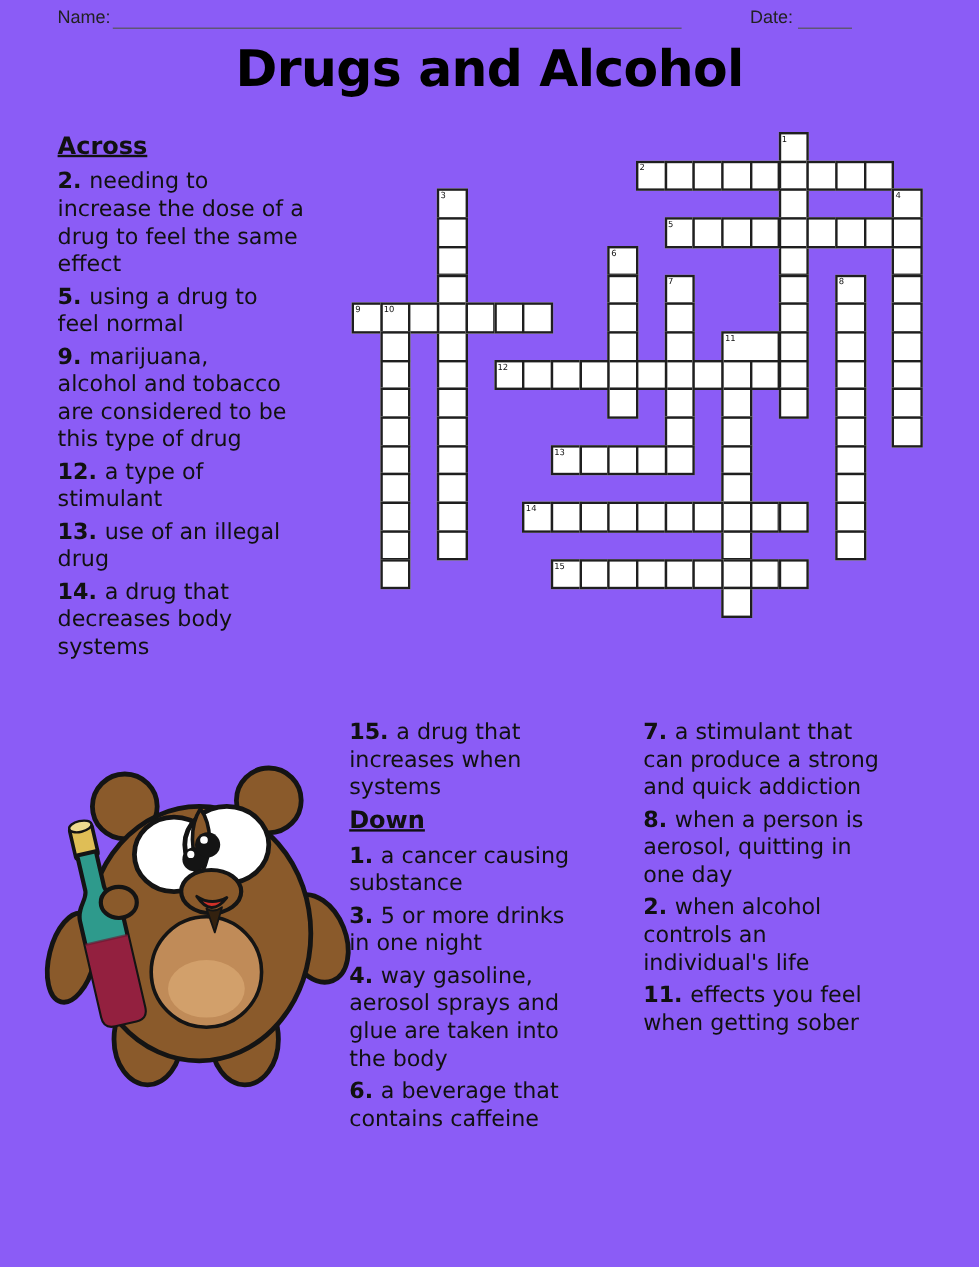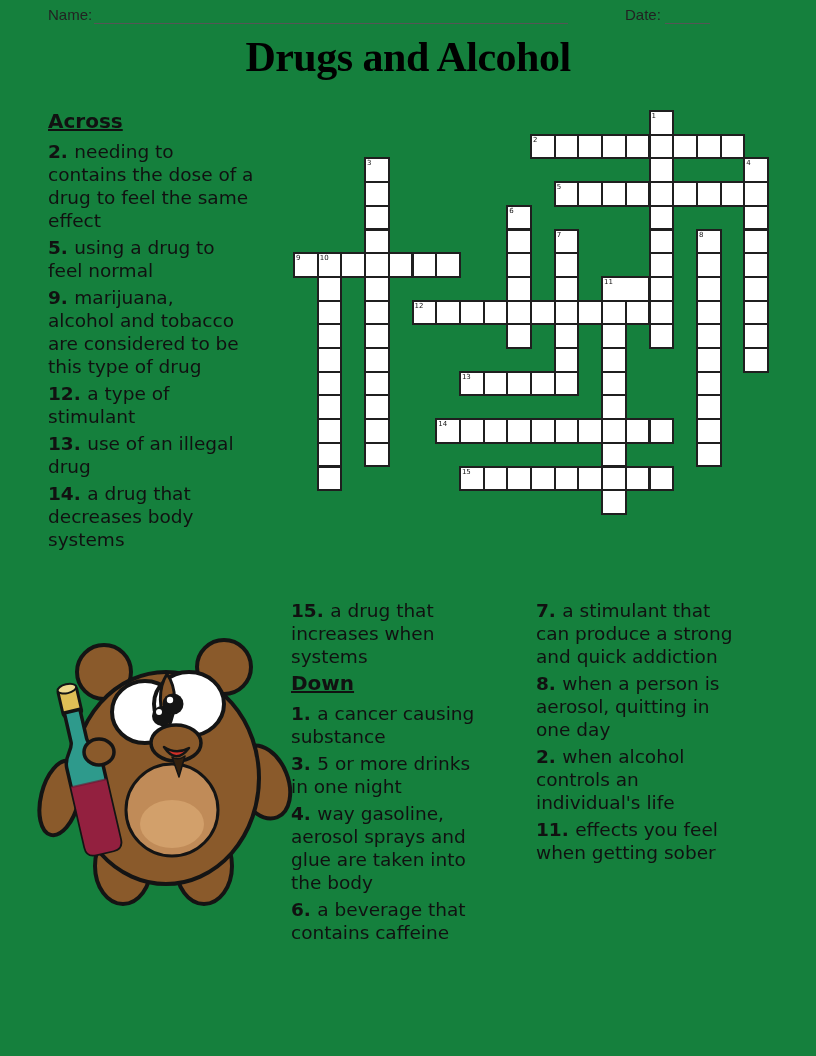--- a/index.html
+++ b/index.html
@@ -1,27 +1,27 @@
 <!DOCTYPE html>
 <html style="--fur: #8a5a2b; --belly: #c08b58; --bellyLight: #d2a06b; --outline: #141414; --eye: #ffffff; --pupil: #141414; --tongue: #d03028; --goatee: #33210f; --glass: #2e9a8c; --liquid: #93203f; --cork: #dfbe56; --corkTop: #eeda8f; --line: #1f1f1f; --cellbg: #ffffff;"><head>
 <meta charset="utf-8">
 <style>
   html,body{margin:0;padding:0;background:#fff;}
-  .page{position:relative;width:816px;height:1056px;background:#15803d;overflow:hidden;
+  .page{position:relative;width:816px;height:1056px;background:#8b5cf6;overflow:hidden;
         font-family:"DejaVu Sans",sans-serif;color:#111;}
   
   .hdr-label{position:absolute;font-family:"Liberation Sans",sans-serif;font-size:15px;color:#222;}
   .fill-line{position:absolute;border-bottom:1.5px solid #555;height:16px;}
   .name-label{left:48px;top:6px;}
   .name-line{left:94px;top:7px;width:474px;}
   .date-label{left:625px;top:6px;}
   .date-line{left:665px;top:7px;width:45px;}
   
   .title{position:absolute;top:33px;left:0;width:100%;text-align:center;
-         font-size:42px;font-weight:bold;letter-spacing:-0.5px;color:#000;font-family:Liberation Serif, serif;}
+         font-size:42px;font-weight:bold;letter-spacing:-0.5px;color:#000;}
   
   .cluecol{position:absolute;font-size:18.5px;line-height:23px;}
   .across-col{left:48px;top:110px;width:250px;}
   .mid-col{left:291px;top:599px;width:220px;}
   .right-col{left:536px;top:599px;width:240px;}
   .clue-heading{font-weight:bold;font-size:20px;text-decoration:underline;margin:0 0 7px 0;}
   .down-heading{margin:3px 0 7px 0;text-decoration:underline;}
   .clue{margin:0 0 4px 0;}
   .cnum{font-weight:bold;}
   .ctext{white-space:pre-line;}
@@ -42,21 +42,21 @@
   <div class="fill-line name-line"></div>
   <span class="hdr-label date-label">Date:</span>
   <div class="fill-line date-line"></div>
 
   <div class="title">Drugs and Alcohol</div>
 
   <div class="cluecol across-col">
     <p class="clue-heading">Across</p>
     <div>
         <p class="clue"><span class="cnum">2. </span><span class="ctext">needing to
-contains the dose of a
+increase the dose of a
 drug to feel the same
 effect</span></p>
         <p class="clue"><span class="cnum">5. </span><span class="ctext">using a drug to
 feel normal</span></p>
         <p class="clue"><span class="cnum">9. </span><span class="ctext">marijuana,
 alcohol and tobacco
 are considered to be
 this type of drug</span></p>
         <p class="clue"><span class="cnum">12. </span><span class="ctext">a type of
 stimulant</span></p>

